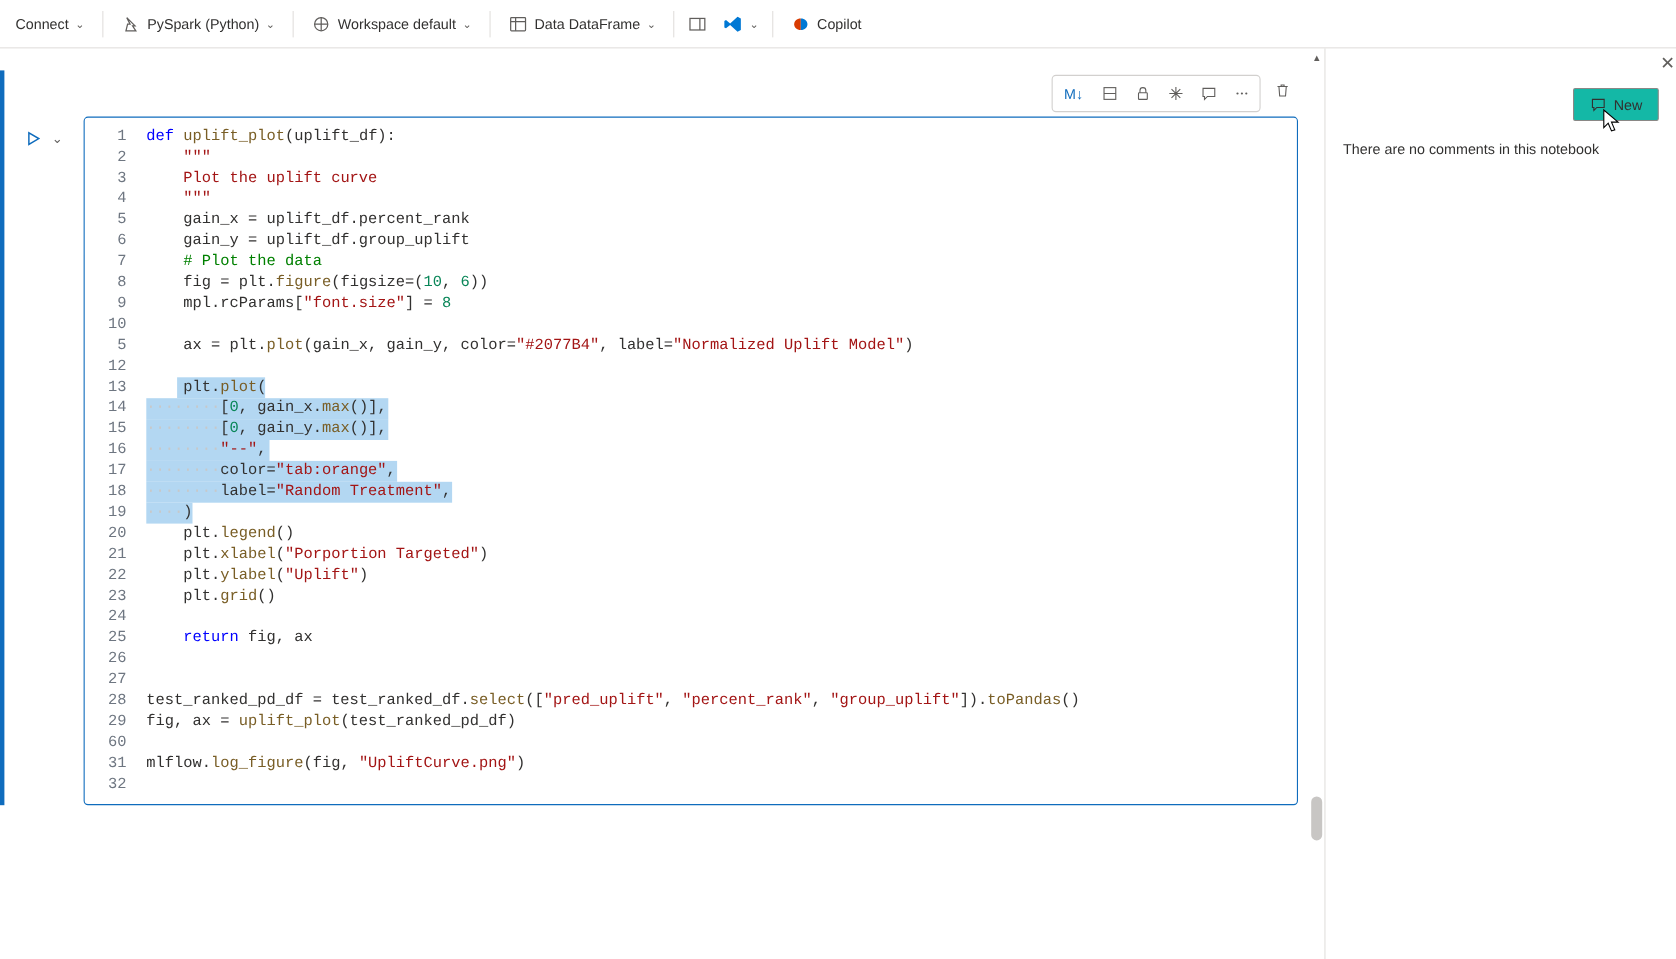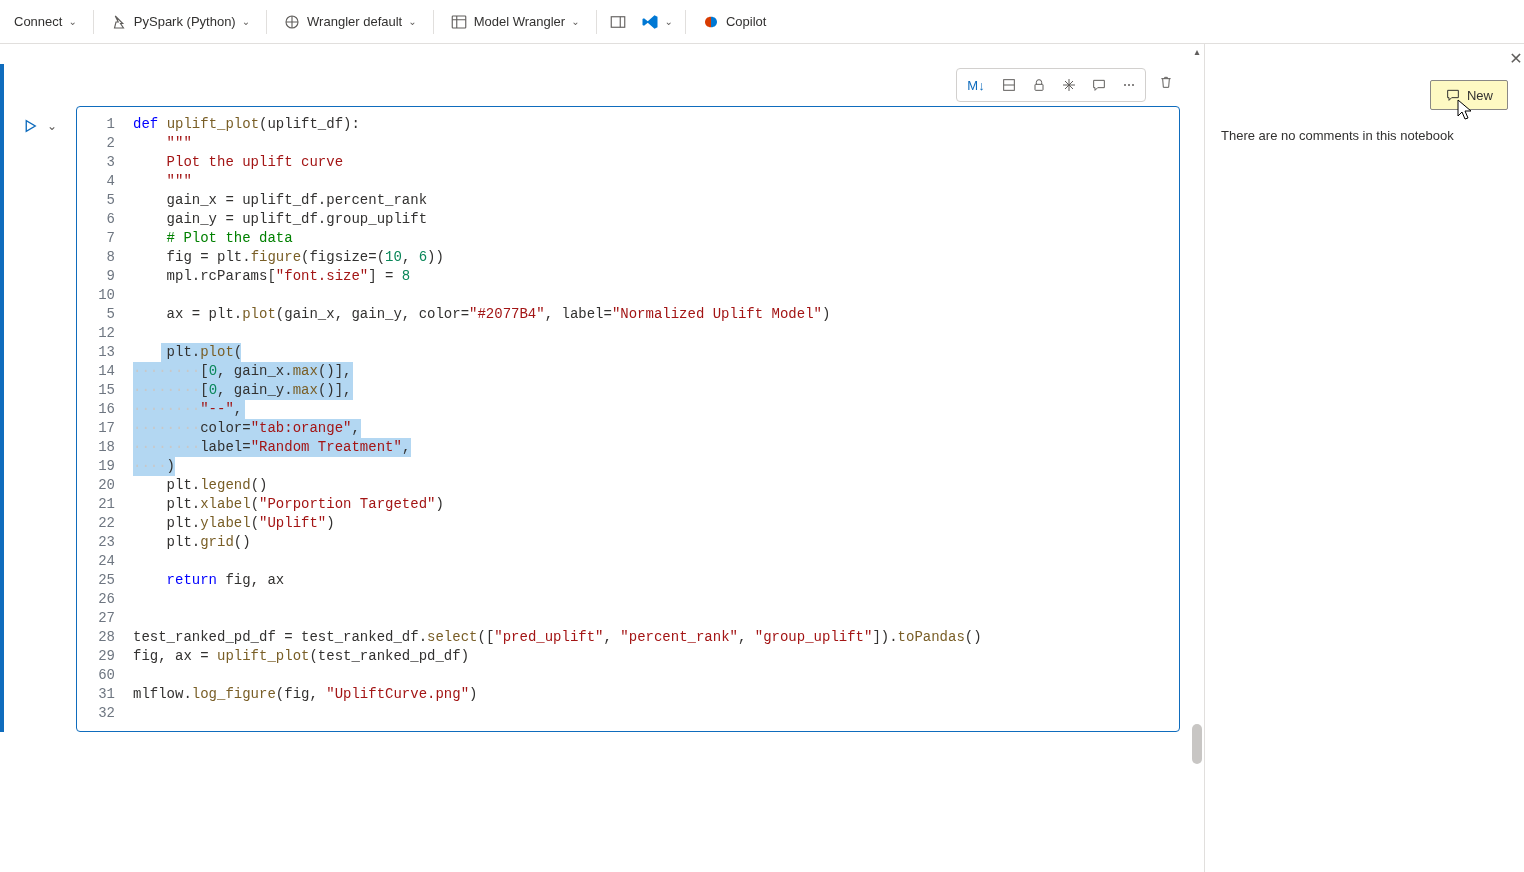--- a/index.html
+++ b/index.html
@@ -48,21 +48,21 @@
 .panel-top { display: flex; align-items: center; position: relative; }
 .panel-tabs { display: flex; gap: 20px; padding-top: 6px; }
 .panel-tab { padding: 6px 2px; cursor: pointer; color: #323130; }
 .panel-tab.active { border-bottom: 3px solid #0f6cbd; font-weight: 600; }
 .panel-close { position: absolute; right: -6px; top: 0px; width: 28px; height: 28px; display: flex; align-items: center; justify-content: center; color: #605e5c; cursor: pointer; font-size: 16px; }
 
 .tooltip { position: absolute; right: -8px; top: 34px; background: #fff; border: 1px solid #d2d0ce; padding: 4px 8px; font-size: 12px; box-shadow: 0 2px 6px rgba(0,0,0,.1); z-index: 5; }
 .tooltip::after { content: ""; position: absolute; bottom: -6px; right: 48px; border: 6px solid transparent; border-top-color: #fff; border-bottom: none; filter: drop-shadow(0 1px 0 #d2d0ce); }
 
 .new-btn-row { display: flex; justify-content: flex-end; margin-top: 28px; position: relative; }
-.new-btn { border: 1px solid #8a8886; padding: 6px 14px; display: flex; align-items: center; gap: 6px; cursor: pointer; background: #fef9c3; border-radius: 2px; }
+.new-btn { border: 1px solid #8a8886; padding: 6px 14px; display: flex; align-items: center; gap: 6px; cursor: pointer; background: #14b8a6; border-radius: 2px; }
 .cursor-img { position: absolute; right: 32px; top: 18px; z-index: 10; pointer-events: none; }
 .empty-msg { margin-top: 18px; color: #323130; }
 
 .scrollbar-track { position: absolute; right: 0; top: 0; bottom: 0; width: 14px; }
 .scrollbar-thumb { position: absolute; right: 2px; width: 10px; background: #c8c6c4; border-radius: 5px; }
 .scroll-arrow { position: absolute; right: 2px; width: 10px; height: 10px; color: #605e5c; font-size: 10px; text-align: center; }
 
 svg { display: block; }
 </style>
 </head>
@@ -84,32 +84,32 @@
     <span class="chev">⌄</span>
   </div>
   <div class="toolbar-sep"></div>
   <div class="toolbar-item">
     <span class="tb-icon">
       <svg viewBox="0 0 24 24" width="18" height="18">
           <circle cx="12" cy="12" r="8" fill="none" stroke="#605e5c" stroke-width="1.5"></circle>
           <path fill="none" stroke="#605e5c" stroke-width="1.5" d="M12 4v16M4 12h16"></path>
         </svg>
     </span>
-    <span>Wrangler default</span>
+    <span>Workspace default</span>
     <span class="chev">⌄</span>
   </div>
   <div class="toolbar-sep"></div>
   <div class="toolbar-item">
     <span class="tb-icon">
       <svg viewBox="0 0 24 24" width="18" height="18">
           <rect x="3" y="4" width="18" height="16" rx="1" fill="none" stroke="#605e5c" stroke-width="1.5"></rect>
           <path stroke="#605e5c" stroke-width="1.5" d="M3 9h18M9 4v16"></path>
         </svg>
     </span>
-    <span>Model Wrangler</span>
+    <span>Data DataFrame</span>
     <span class="chev">⌄</span>
   </div>
   <div class="toolbar-sep"></div>
   <div class="toolbar-item" style="padding:6px 6px;">
     <span class="tb-icon">
       <svg viewBox="0 0 24 24" width="18" height="18">
           <rect x="3" y="5" width="18" height="14" fill="none" stroke="#605e5c" stroke-width="1.5"></rect>
           <path stroke="#605e5c" stroke-width="1.5" d="M15 5v14"></path>
         </svg>
     </span>

